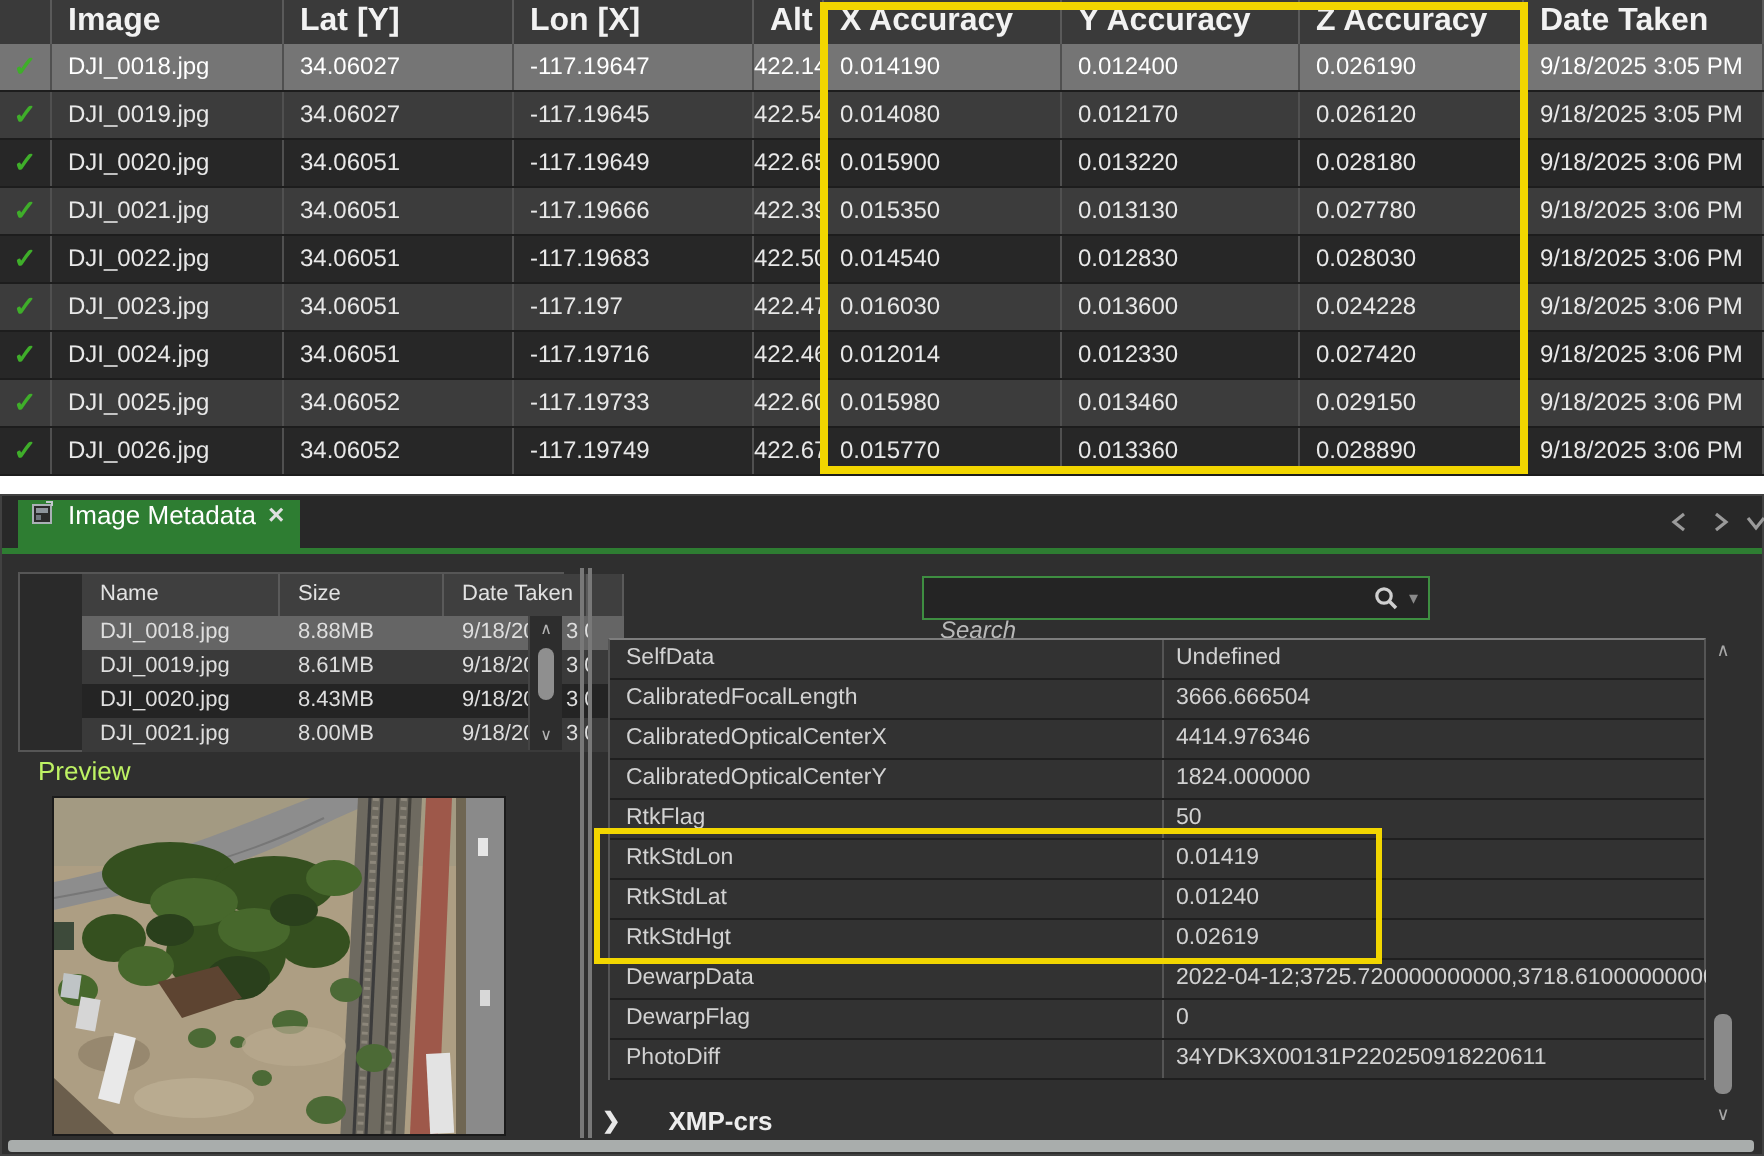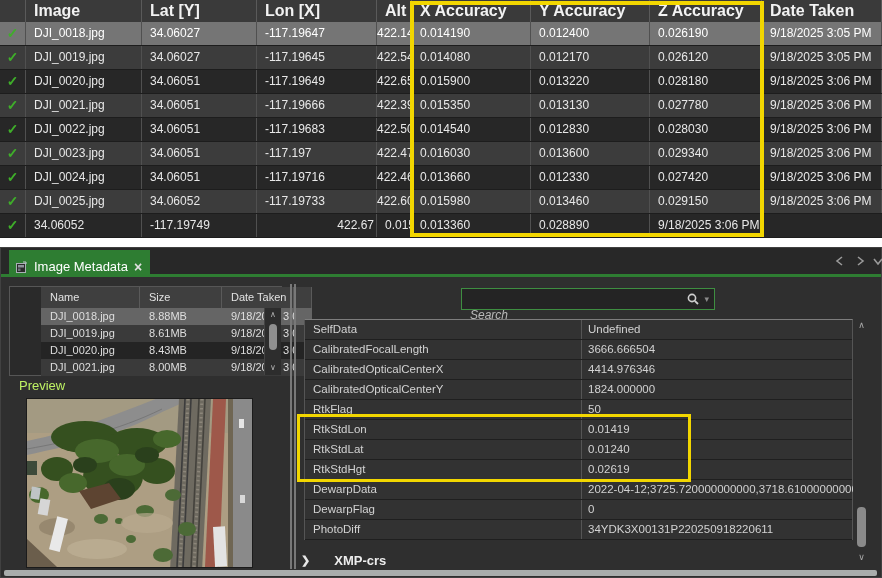--- a/index.html
+++ b/index.html
@@ -30,21 +30,21 @@
   .hl-box { position:absolute; pointer-events:none; z-index:40; border-style:solid;
     border-color:var(--hl,#f2d600); }
   #hl-top    { left:410px; top:1px;   width:354px; height:236px; border-width:4px; }
   #hl-bottom { left:297px; top:414px; width:394px; height:68px;  border-width:3px; }
 
   
   #panel { position:absolute; left:0; top:247px; width:882px; height:331px;
     background:#2f2f2f; border:1px solid #414141; }
   #tabbar { position:absolute; left:0; top:0; width:880px; height:26px; background:#282828; }
   #tab { position:absolute; left:8px; top:2px; height:24px; padding:0 8px 0 6px;
-    background:var(--tab-green,#2e7d32); display:flex; align-items:flex-end; gap:6px; }
+    background:var(--tab-green,#2e7d32); display:flex; align-items:flex-start; gap:6px; }
   #tab .tab-label { color:#ffffff; font-size:13px; white-space:nowrap; }
   #tab .tab-close { color:#e0e0e0; font-size:14px; font-weight:bold; line-height:14px; cursor:default; }
   #tab-underline { position:absolute; left:0; top:26px; width:880px; height:3px;
     background:var(--tab-green,#2e7d32); }
   .navico { position:absolute; top:7px; width:14px; height:12px; color:#9a9a9a; }
   #nav-back{ left:832px; } #nav-fwd{ left:852px; } #nav-drop{ left:870px; }
 
   
   #filelist { position:absolute; left:8px; top:38px; width:273px; height:90px;
     border:1px solid #565656; background:#2a2a2a;padding-left:31px; }
@@ -184,47 +184,48 @@
         <div class="dc">9/18/2025 3:06 PM</div>
       </div>
       <div class="tt-row alt">
         <div class="dc c-check"><span class="check-glyph">✓</span></div>
         <div class="dc c-img">DJI_0023.jpg</div>
         <div class="dc">34.06051</div>
         <div class="dc">-117.197</div>
         <div class="dc c-alt">422.47</div>
         <div class="dc">0.016030</div>
         <div class="dc">0.013600</div>
-        <div class="dc">0.029340</div>
+        <div class="dc">0.024228</div>
         <div class="dc">9/18/2025 3:06 PM</div>
       </div>
       <div class="tt-row dark">
         <div class="dc c-check"><span class="check-glyph">✓</span></div>
         <div class="dc c-img">DJI_0024.jpg</div>
         <div class="dc">34.06051</div>
         <div class="dc">-117.19716</div>
         <div class="dc c-alt">422.46</div>
-        <div class="dc">0.013660</div>
+        <div class="dc">0.012014</div>
         <div class="dc">0.012330</div>
         <div class="dc">0.027420</div>
         <div class="dc">9/18/2025 3:06 PM</div>
       </div>
       <div class="tt-row alt">
         <div class="dc c-check"><span class="check-glyph">✓</span></div>
         <div class="dc c-img">DJI_0025.jpg</div>
         <div class="dc">34.06052</div>
         <div class="dc">-117.19733</div>
         <div class="dc c-alt">422.60</div>
         <div class="dc">0.015980</div>
         <div class="dc">0.013460</div>
         <div class="dc">0.029150</div>
         <div class="dc">9/18/2025 3:06 PM</div>
       </div>
       <div class="tt-row dark">
         <div class="dc c-check"><span class="check-glyph">✓</span></div>
+        <div class="dc c-img">DJI_0026.jpg</div>
         <div class="dc">34.06052</div>
         <div class="dc">-117.19749</div>
         <div class="dc c-alt">422.67</div>
         <div class="dc">0.015770</div>
         <div class="dc">0.013360</div>
         <div class="dc">0.028890</div>
         <div class="dc">9/18/2025 3:06 PM</div>
       </div>
     </div>
 </div>

